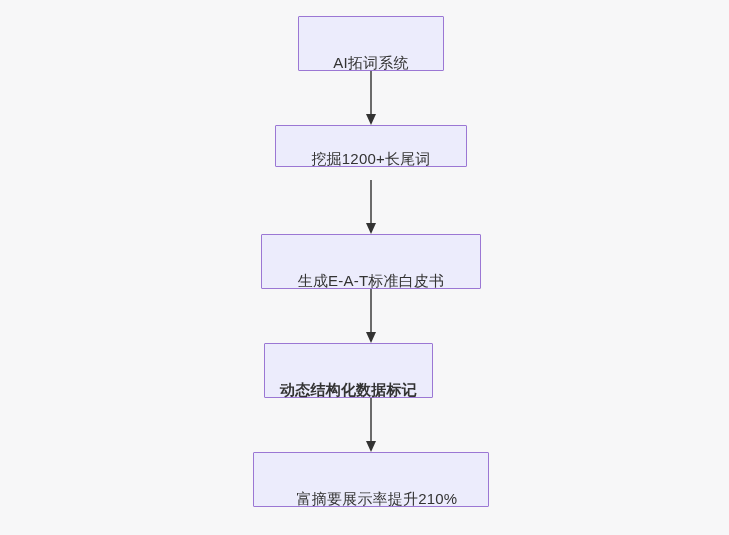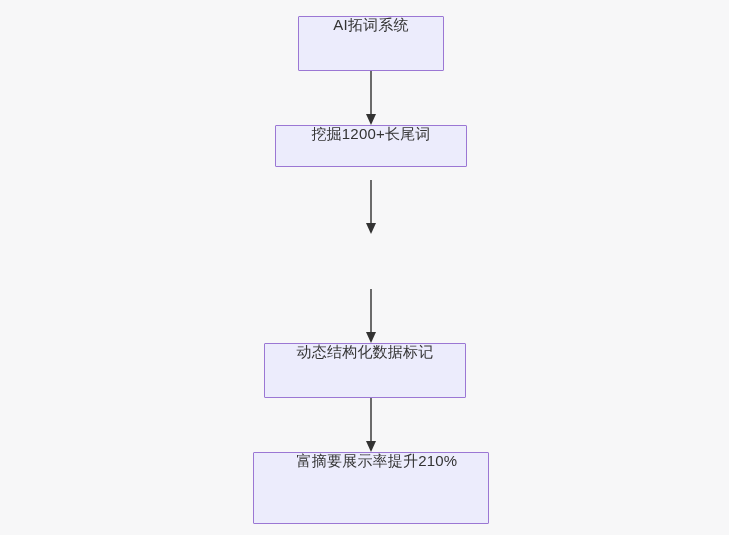--- a/index.html
+++ b/index.html
@@ -18,21 +18,21 @@
     width: 729px;
     height: 535px;
   }
   .node {
     position: absolute;
     box-sizing: border-box;
     background: #ececfc;
     border: 1.4px solid #9b77d4;
     border-radius: 1px;
     display: flex;
-    align-items: flex-start;
+    align-items: flex-end;
     justify-content: center;
     color: #333333;
     font-size: 15px;
     line-height: 1;
     letter-spacing: 0.2px;
     white-space: nowrap;
   }
   .node-label {
     display: block;
     padding: 0 2px;
@@ -76,22 +76,25 @@
   </svg>
 
   <div class="node" style="left:298px; top:16px; width:146px; height:55px;">
     <span class="node-label">AI拓词系统</span>
   </div>
 
   <div class="node" style="left:275px; top:125px; width:192px; height:42px;">
     <span class="node-label">挖掘1200+长尾词</span>
   </div>
 
+  <div class="node" style="left:261px; top:234px; width:220px; height:55px;">
+    <span class="node-label">生成E-A-T标准白皮书</span>
+  </div>
 
-  <div class="node" style="left:264px; top:343px; width:202px; height:55px;">
+  <div class="node" style="left:264px; top:343px; width:169px; height:55px;font-weight:bold;">
     <span class="node-label">动态结构化数据标记</span>
   </div>
 
-  <div class="node" style="left:253px; top:452px; width:236px; height:72px;padding-left:12px;">
+  <div class="node" style="left:253px; top:452px; width:236px; height:55px;padding-left:12px;">
     <span class="node-label">富摘要展示率提升210%</span>
   </div>
 
 </div>
 
 </body></html>

